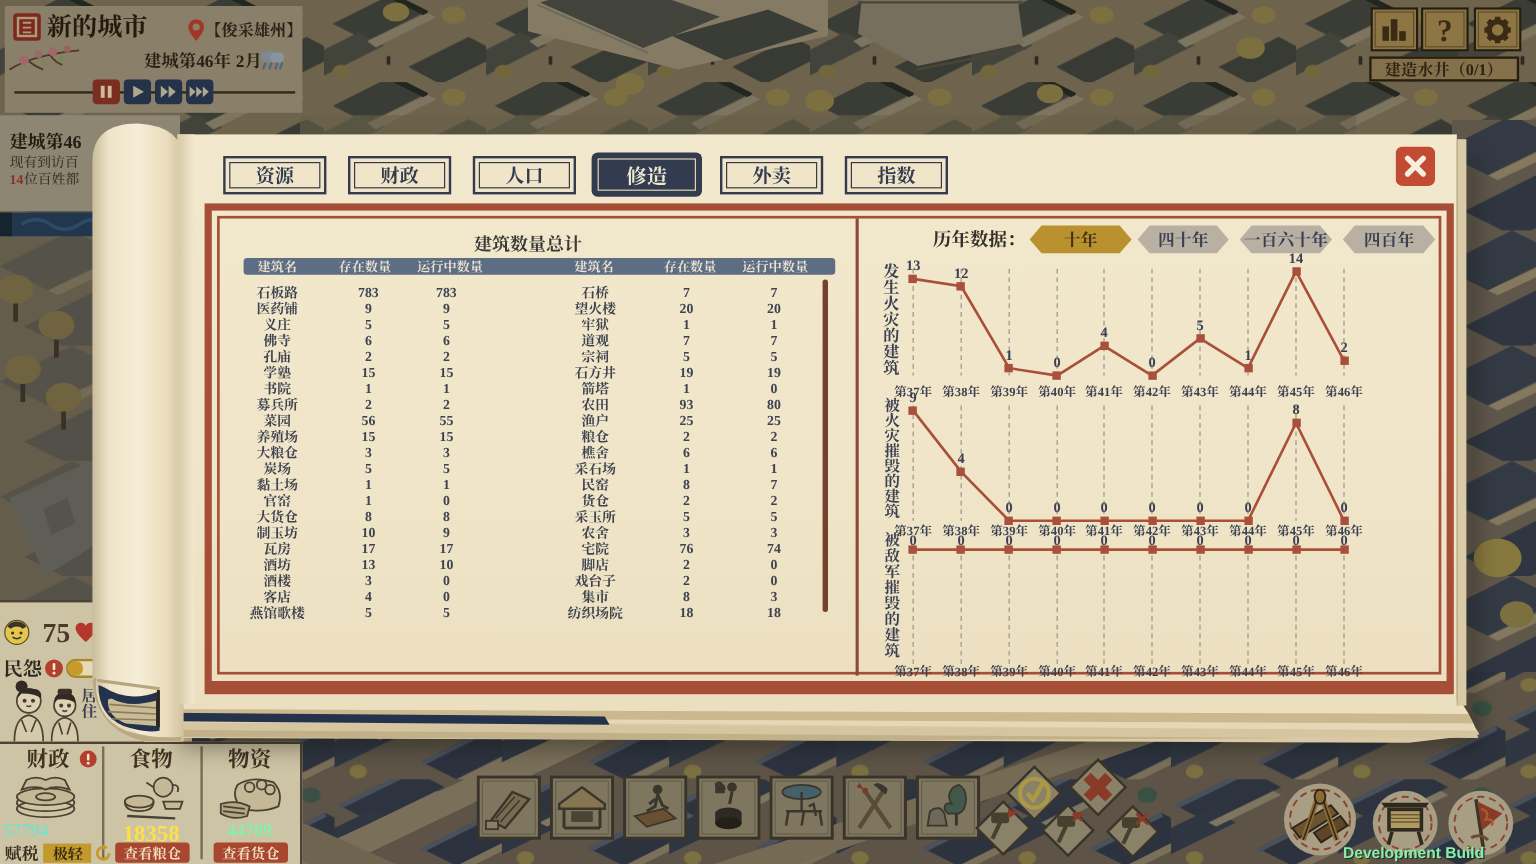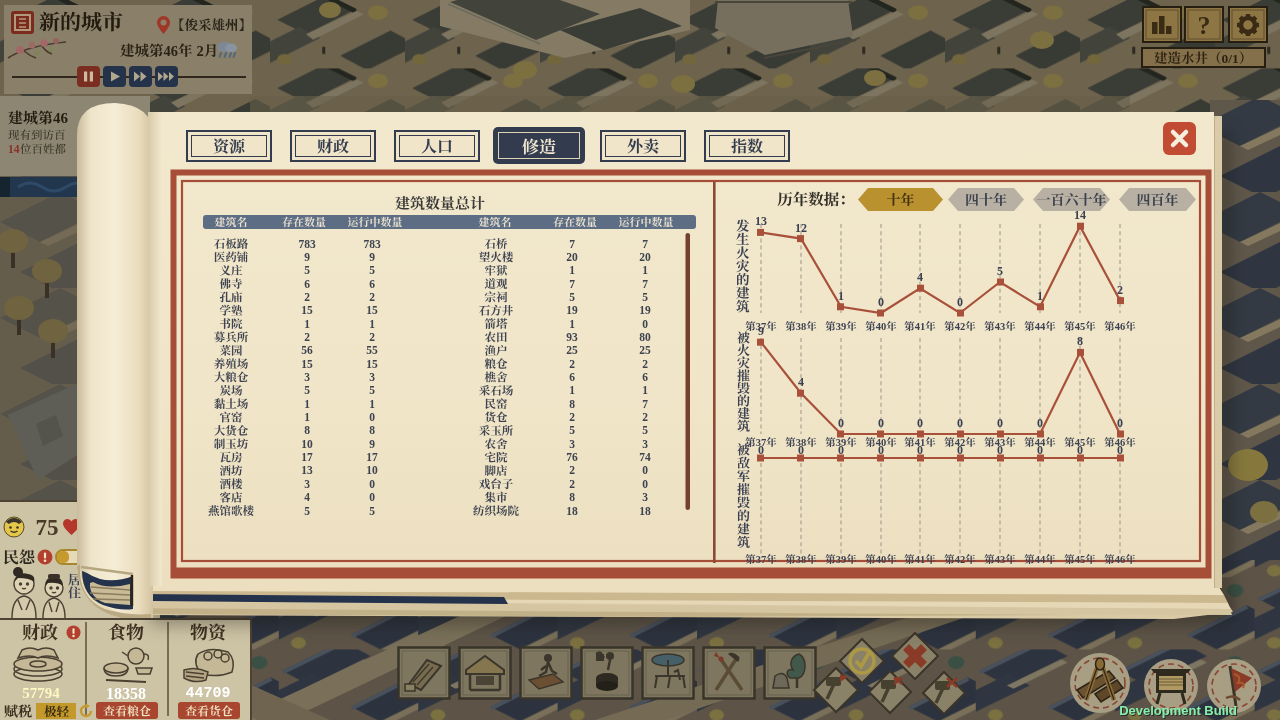--- a/index.html
+++ b/index.html
@@ -547,23 +547,23 @@
 <svg class="abs" style="left:178px;top:644px" width="62" height="40" viewBox="0 0 62 40">
     <g stroke="#4a4132" stroke-width="1.5" fill="none">
       <path d="M20 10 Q32 2 50 8 Q58 16 54 28 Q40 34 24 30 Q14 20 20 10 Z" fill="#c4b896"></path>
       <circle cx="30" cy="12" r="4"></circle>
       <circle cx="40" cy="10" r="4"></circle>
       <circle cx="47" cy="14" r="4"></circle>
       <path d="M6 26 Q18 22 30 28 L28 36 Q16 40 6 34 Z" fill="#b4a682"></path>
       <path d="M8 28 L26 30 M8 32 L26 34"></path>
     </g>
   </svg>
-<div class="abs" style="left:3px;top:685px;width:76px;text-align:center;font-family:'Liberation Serif',serif;font-weight:bold;font-size:15px;color:#fef9c3">57794</div>
-<div class="abs" style="left:88px;top:685px;width:76px;text-align:center;font-family:'Liberation Serif',serif;font-weight:bold;font-size:16px;color:#ffffff">18358</div>
-<div class="abs" style="left:170px;top:685px;width:76px;text-align:center;font-family:Liberation Mono, monospace;font-weight:bold;font-size:15px;color:#ffffff">44709</div>
+<div class="abs" style="left:3px;top:685px;width:76px;font-family:'Liberation Serif',serif;font-weight:normal;font-size:15px;color:#5eead4">57794</div>
+<div class="abs" style="left:88px;top:685px;width:76px;text-align:center;font-family:'Liberation Serif',serif;font-weight:bold;font-size:19px;color:#fde047">18358</div>
+<div class="abs" style="left:170px;top:685px;width:76px;text-align:center;font-family:Liberation Serif, serif;font-weight:bold;font-size:15px;color:#86efac">44709</div>
 <svg style="position:absolute;left:4.0px;top:704.0px;width:28.0px;height:14.0px;overflow:visible" viewBox="0 0 200 100">
     <use href="#gb8d4b" x="0" fill="#3a2f1f"></use>
     <use href="#gb7a0e" x="100" fill="#3a2f1f"></use>
   </svg>
 <div class="abs" style="left:36px;top:703px;width:40px;height:16px;background:#c3992c"></div>
 <svg style="position:absolute;left:43.5px;top:704.8px;width:25.0px;height:12.5px;overflow:visible" viewBox="0 0 200 100">
     <use href="#gb6781" x="0" fill="#382b12"></use>
     <use href="#gb8f7b" x="100" fill="#382b12"></use>
   </svg>
 <svg class="abs" style="left:78px;top:703px" width="16" height="16" viewBox="0 0 16 16">

